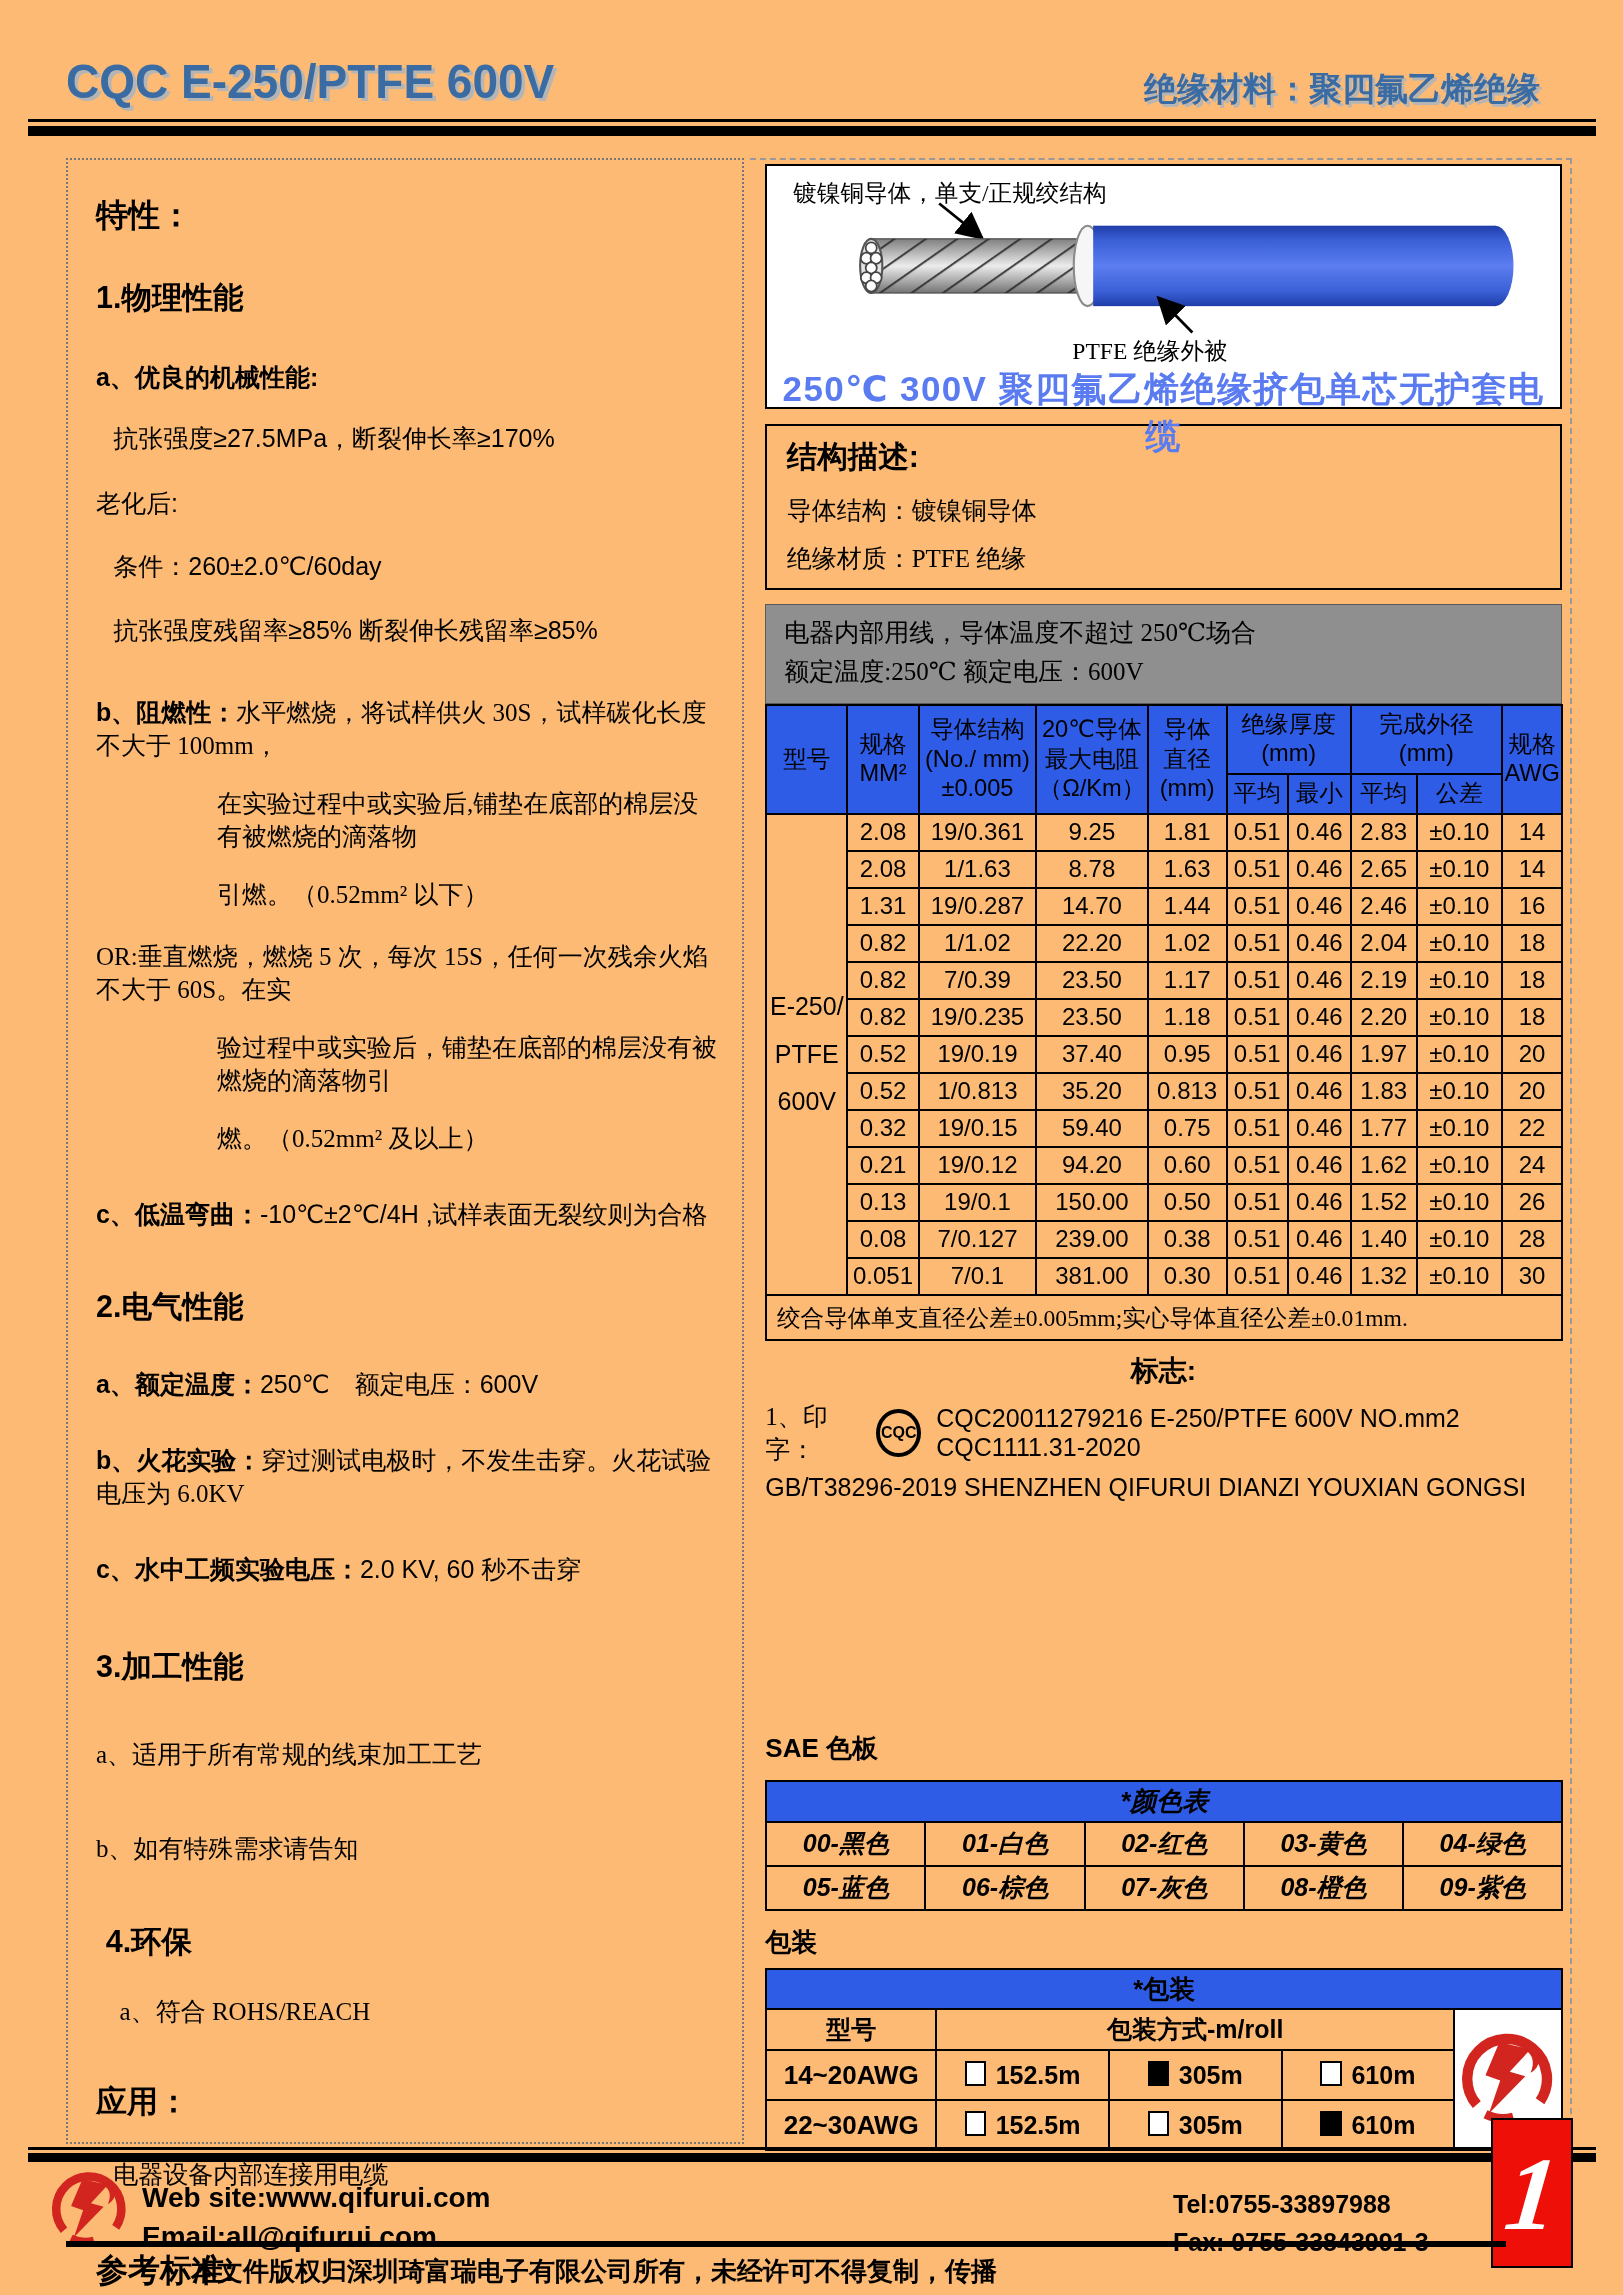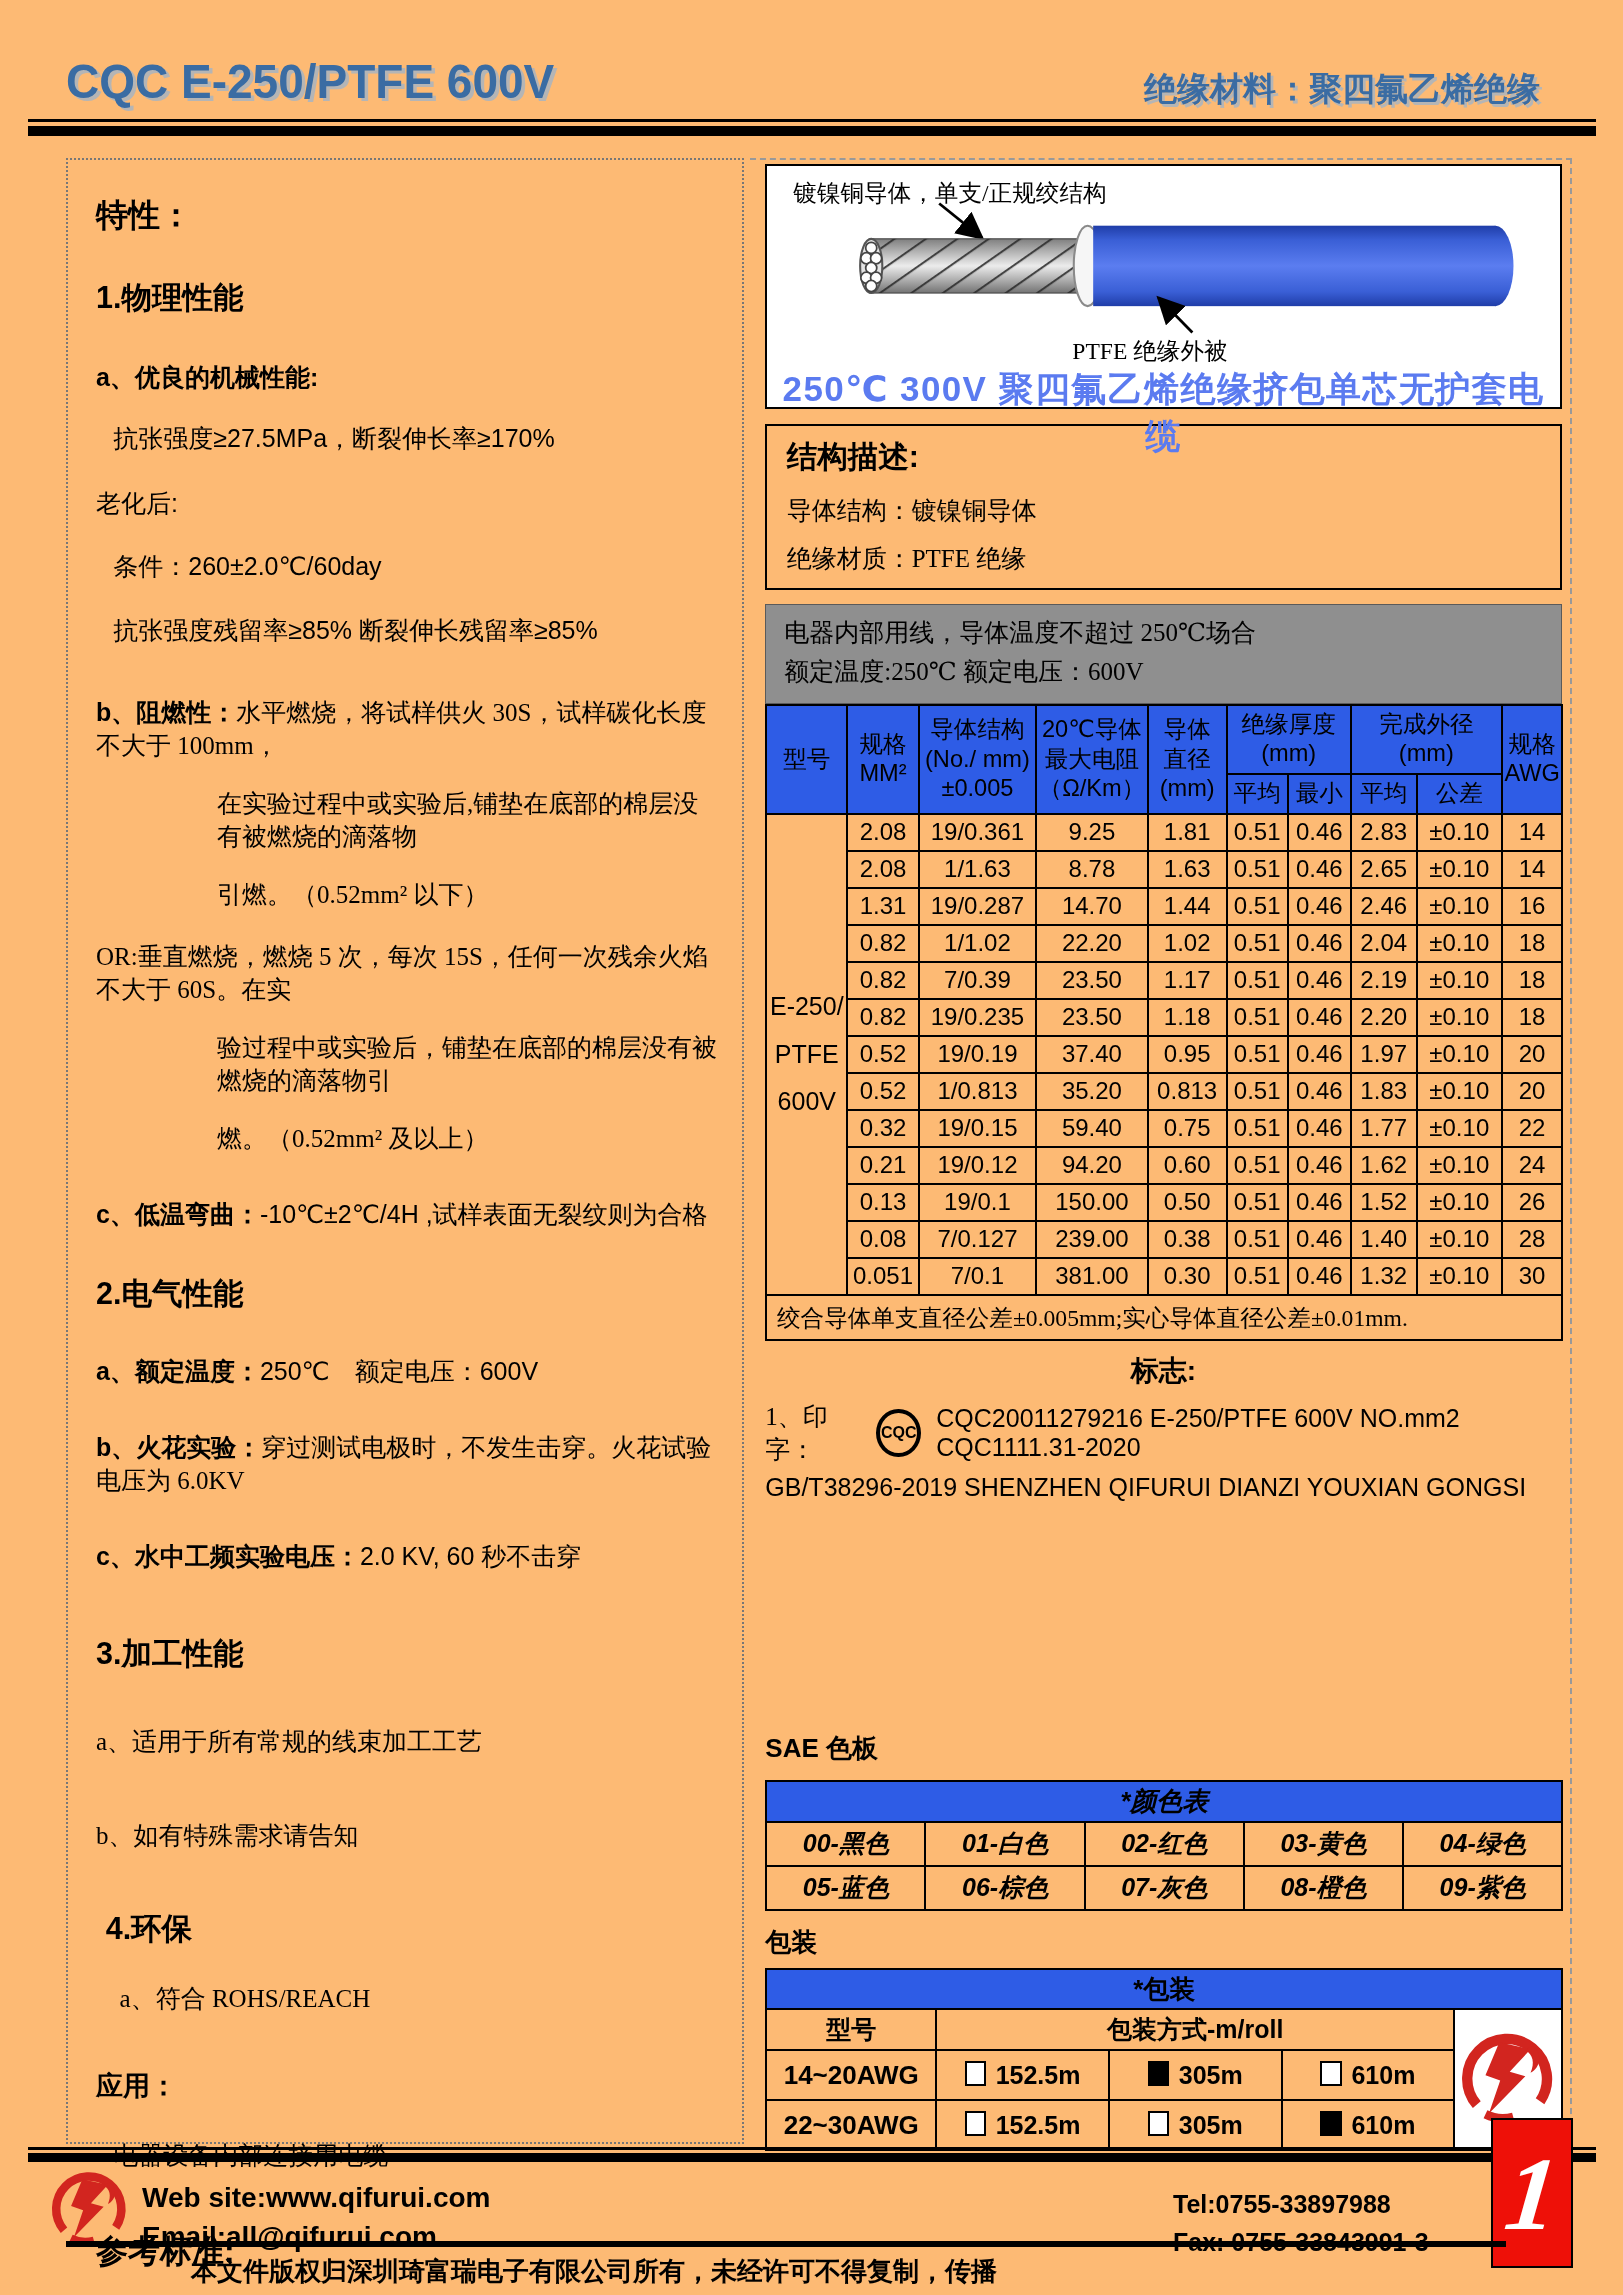--- a/index.html
+++ b/index.html
@@ -126,39 +126,39 @@
       <div class="t36 ind2 serif" style="margin-top:25px">在实验过程中或实验后,铺垫在底部的棉层没有被燃烧的滴落物</div>
       <div class="t36 ind2 serif" style="margin-top:25px">引燃。（0.52mm² 以下）</div>
       <div class="t36 serif" style="margin-top:29px">OR:垂直燃烧，燃烧 5 次，每次 15S，任何一次残余火焰不大于 60S。在实</div>
       <div class="t36 ind2 serif" style="margin-top:25px">验过程中或实验后，铺垫在底部的棉层没有被燃烧的滴落物引</div>
       <div class="t36 ind2 serif" style="margin-top:25px">燃。（0.52mm² 及以上）</div>
 
       <div class="t36" style="margin-top:43px">
         <span class="bold">c、低温弯曲：</span><span>-10℃±2℃/4H ,试样表面无裂纹则为合格</span>
       </div>
 
-      <div class="h-sec" style="margin-top:43px">2.电气性能</div>
+      <div class="h-sec" style="margin-top:56px">2.电气性能</div>
       <div class="t36" style="margin-top:40px">
         <span class="bold">a、额定温度：</span><span>250℃　额定电压：600V</span>
       </div>
       <div class="t36" style="margin-top:43px">
         <span class="bold">b、火花实验：</span><span class="serif">穿过测试电极时，不发生击穿。火花试验电压为 6.0KV</span>
       </div>
       <div class="t36" style="margin-top:43px">
         <span class="bold">c、水中工频实验电压：</span><span>2.0 KV, 60 秒不击穿</span>
       </div>
 
       <div class="h-sec" style="margin-top:61px">3.加工性能</div>
       <div class="t36 serif" style="margin-top:50px">a、适用于所有常规的线束加工工艺</div>
       <div class="t36 serif" style="margin-top:61px">b、如有特殊需求请告知</div>
 
       <div class="h-sec" style="margin-top:57px;padding-left:9.7px">4.环保</div>
       <div class="t36 serif" style="margin-top:32px;padding-left:23.6px">a、符合 ROHS/REACH</div>
 
-      <div class="h-big" style="margin-top:53px;font-size:27px">应用：</div>
+      <div class="h-big" style="margin-top:53px;font-size:31px">应用：</div>
       <div class="t36 serif ind1" style="margin-top:35px">电器设备内部连接用电缆</div>
 
       <div class="h-big" style="margin-top:58px">参考标准:</div>
 
     </div>
 
     <div class="right-col">
 
       <div class="figure-box">
         <div class="callout-conductor serif">镀镍铜导体，单支/正规绞结构</div>

